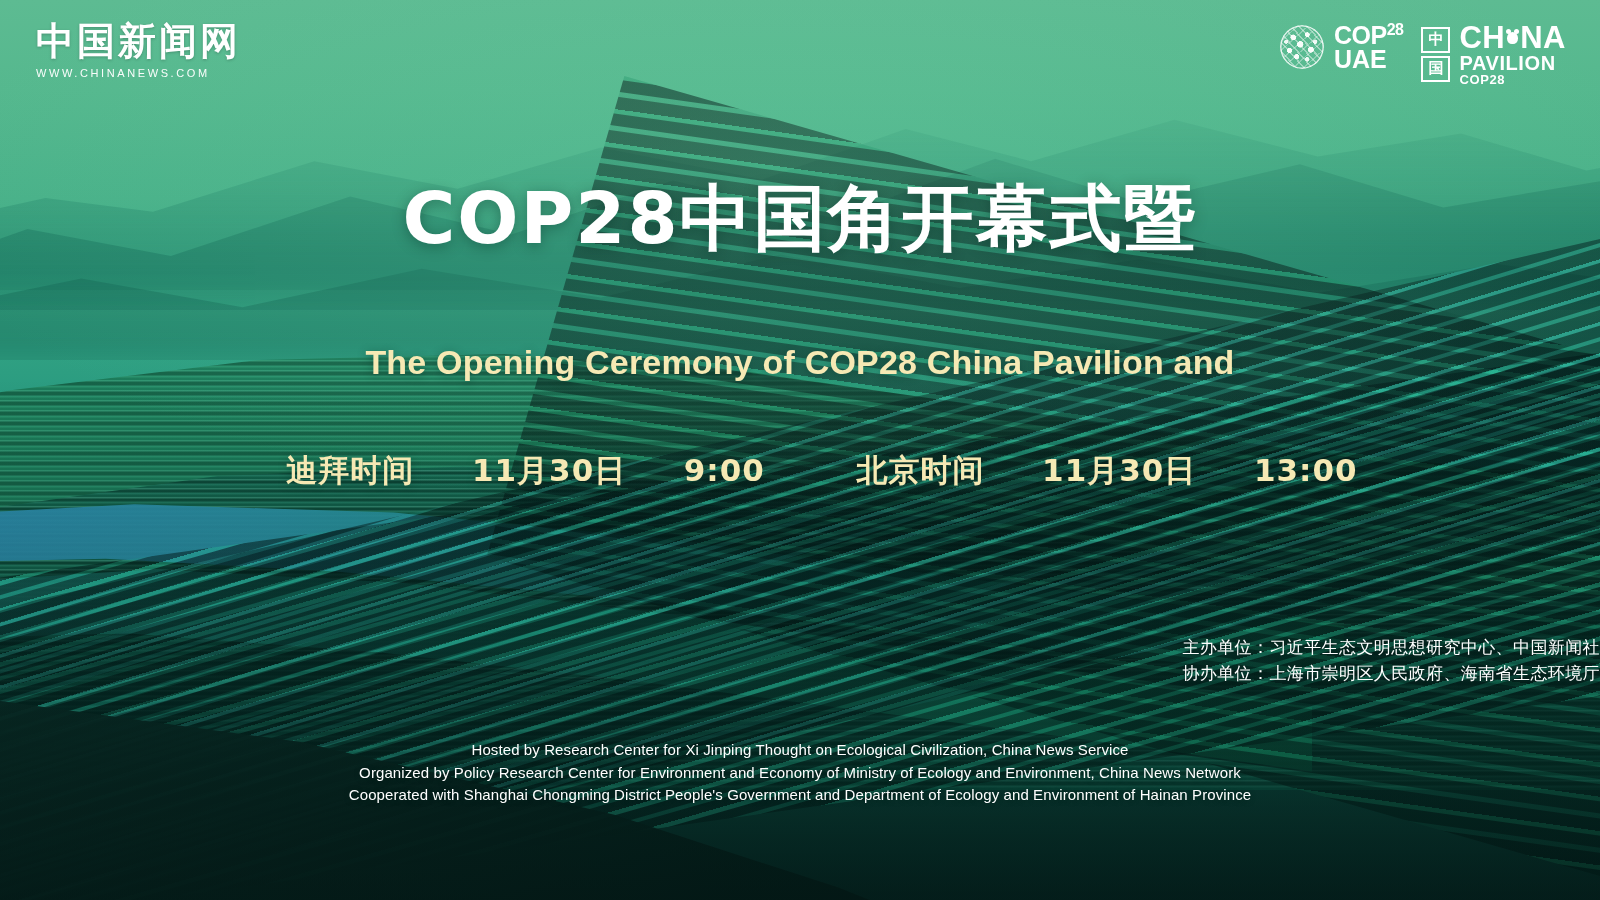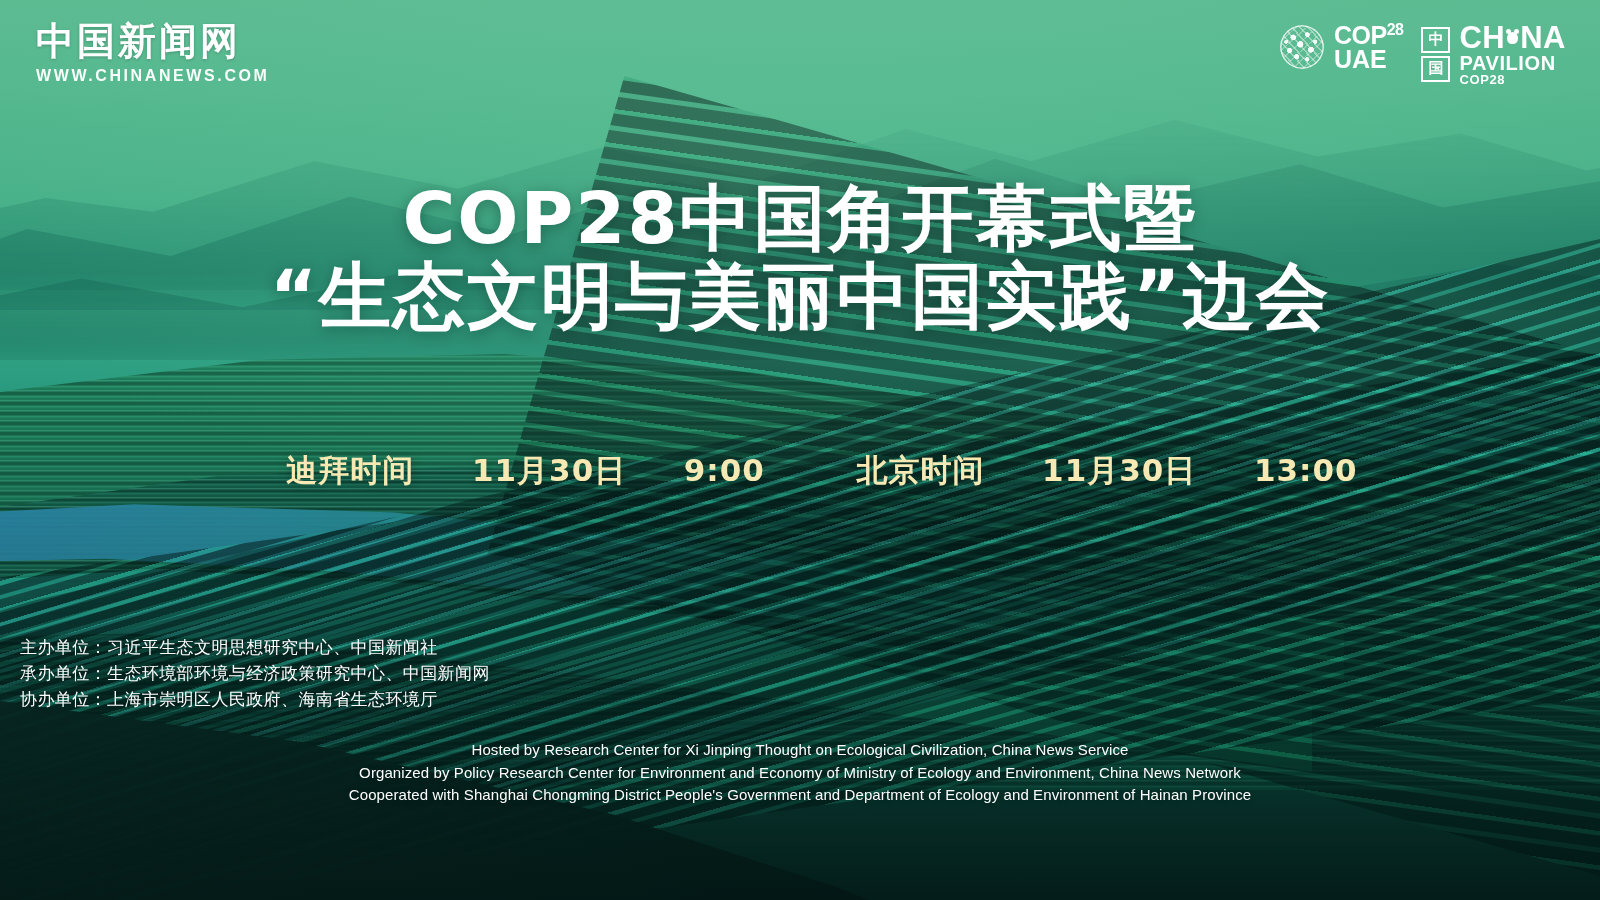--- a/index.html
+++ b/index.html
@@ -153,22 +153,22 @@
       linear-gradient(180deg, rgba(0,0,0,0) 42%, rgba(2,26,22,.34) 78%, rgba(1,18,16,.55) 100%);}
 
   
   .logo-left{position:absolute;left:36px;top:22px;}
   .cn-brand{
     font-family:"Liberation Serif","DejaVu Serif",serif;
     font-size:38px;font-weight:bold;color:#fff;letter-spacing:3px;
     line-height:1;text-shadow:0 1px 3px rgba(0,0,0,.22);
   }
   .cn-url{
-    margin-top:7px;font-size:16px;color:#fff;letter-spacing:2.6px;
-    font-weight:bold;opacity:.97;
+    margin-top:7px;font-size:11px;color:#fff;letter-spacing:2.6px;
+    font-weight:normal;opacity:.97;
   }
 
   .logo-right{position:absolute;right:34px;top:22px;display:flex;align-items:flex-start;gap:18px;}
   .cop-lock{display:flex;align-items:center;gap:10px;}
   .globe-ico{width:44px;height:44px;border-radius:50%;position:relative;overflow:hidden;
     background:
       radial-gradient(circle at 30% 28%, rgba(255,255,255,.95) 0 2.6px, rgba(255,255,255,0) 3px),
       radial-gradient(circle at 62% 22%, rgba(255,255,255,.95) 0 2.2px, rgba(255,255,255,0) 2.6px),
       radial-gradient(circle at 46% 44%, rgba(255,255,255,.95) 0 3px, rgba(255,255,255,0) 3.4px),
       radial-gradient(circle at 22% 58%, rgba(255,255,255,.95) 0 2.4px, rgba(255,255,255,0) 2.8px),
@@ -224,21 +224,21 @@
   .timeline{
     position:absolute;left:0;right:0;top:450px;text-align:center;
     color:#f6e9b4;font-weight:bold;font-size:31px;letter-spacing:1px;
     font-family:"DejaVu Sans","Liberation Sans",sans-serif;
     text-shadow:0 2px 10px rgba(0,40,30,.45);
     padding-left:44px;
   }
   .timeline .gap{display:inline-block;width:34px;}
 
   .orgs-zh{
-    position:absolute;left:8px;right:0;top:634px;text-align:left;color:#fff;
+    position:absolute;left:8px;right:0;top:634px;text-align:right;color:#fff;
     font-family:"DejaVu Sans","Liberation Sans",sans-serif;
     font-size:17px;line-height:26px;letter-spacing:.4px;
     text-shadow:0 1px 5px rgba(0,30,25,.6);
     padding-left:12px;
   }
   .orgs-en{
     position:absolute;left:0;right:0;top:739px;text-align:center;color:#fff;
     font-size:15px;line-height:22.5px;letter-spacing:.1px;
     text-shadow:0 1px 5px rgba(0,30,25,.6);
   }
@@ -295,40 +295,39 @@
         <div class="pav-l2">PAVILION</div>
         <div class="pav-l3">COP28</div>
       </div>
     </div>
 
   </div>
 
   <div class="content">
 
     <div class="title-zh title-line1">COP28中国角开幕式暨</div>
-    <div class="title-zh title-line2">“生态文明与美丽中国实践”边会</div>
-
+
+    <div class="subtitle-en sub1">The Opening Ceremony of COP28 China Pavilion and</div>
 
     <div class="timeline">
       <span>迪拜时间</span>
       <span class="gap"></span>
       <span>11月30日</span>
       <span class="gap"></span>
       <span>9:00</span>
       <span class="gap"></span><span class="gap"></span>
       <span>北京时间</span>
       <span class="gap"></span>
       <span>11月30日</span>
       <span class="gap"></span>
       <span>13:00</span>
     </div>
 
     <div class="orgs-zh">
       <div>主办单位：习近平生态文明思想研究中心、中国新闻社</div>
-      <div>承办单位：生态环境部环境与经济政策研究中心、中国新闻网</div>
       <div>协办单位：上海市崇明区人民政府、海南省生态环境厅</div>
     </div>
 
     <div class="orgs-en">
       <div>Hosted by Research Center for Xi Jinping Thought on Ecological Civilization, China News Service</div>
       <div>Organized by Policy Research Center for Environment and Economy of Ministry of Ecology and Environment, China News Network</div>
       <div>Cooperated with Shanghai Chongming District People's Government and Department of Ecology and Environment of Hainan Province</div>
     </div>
 
   </div>

